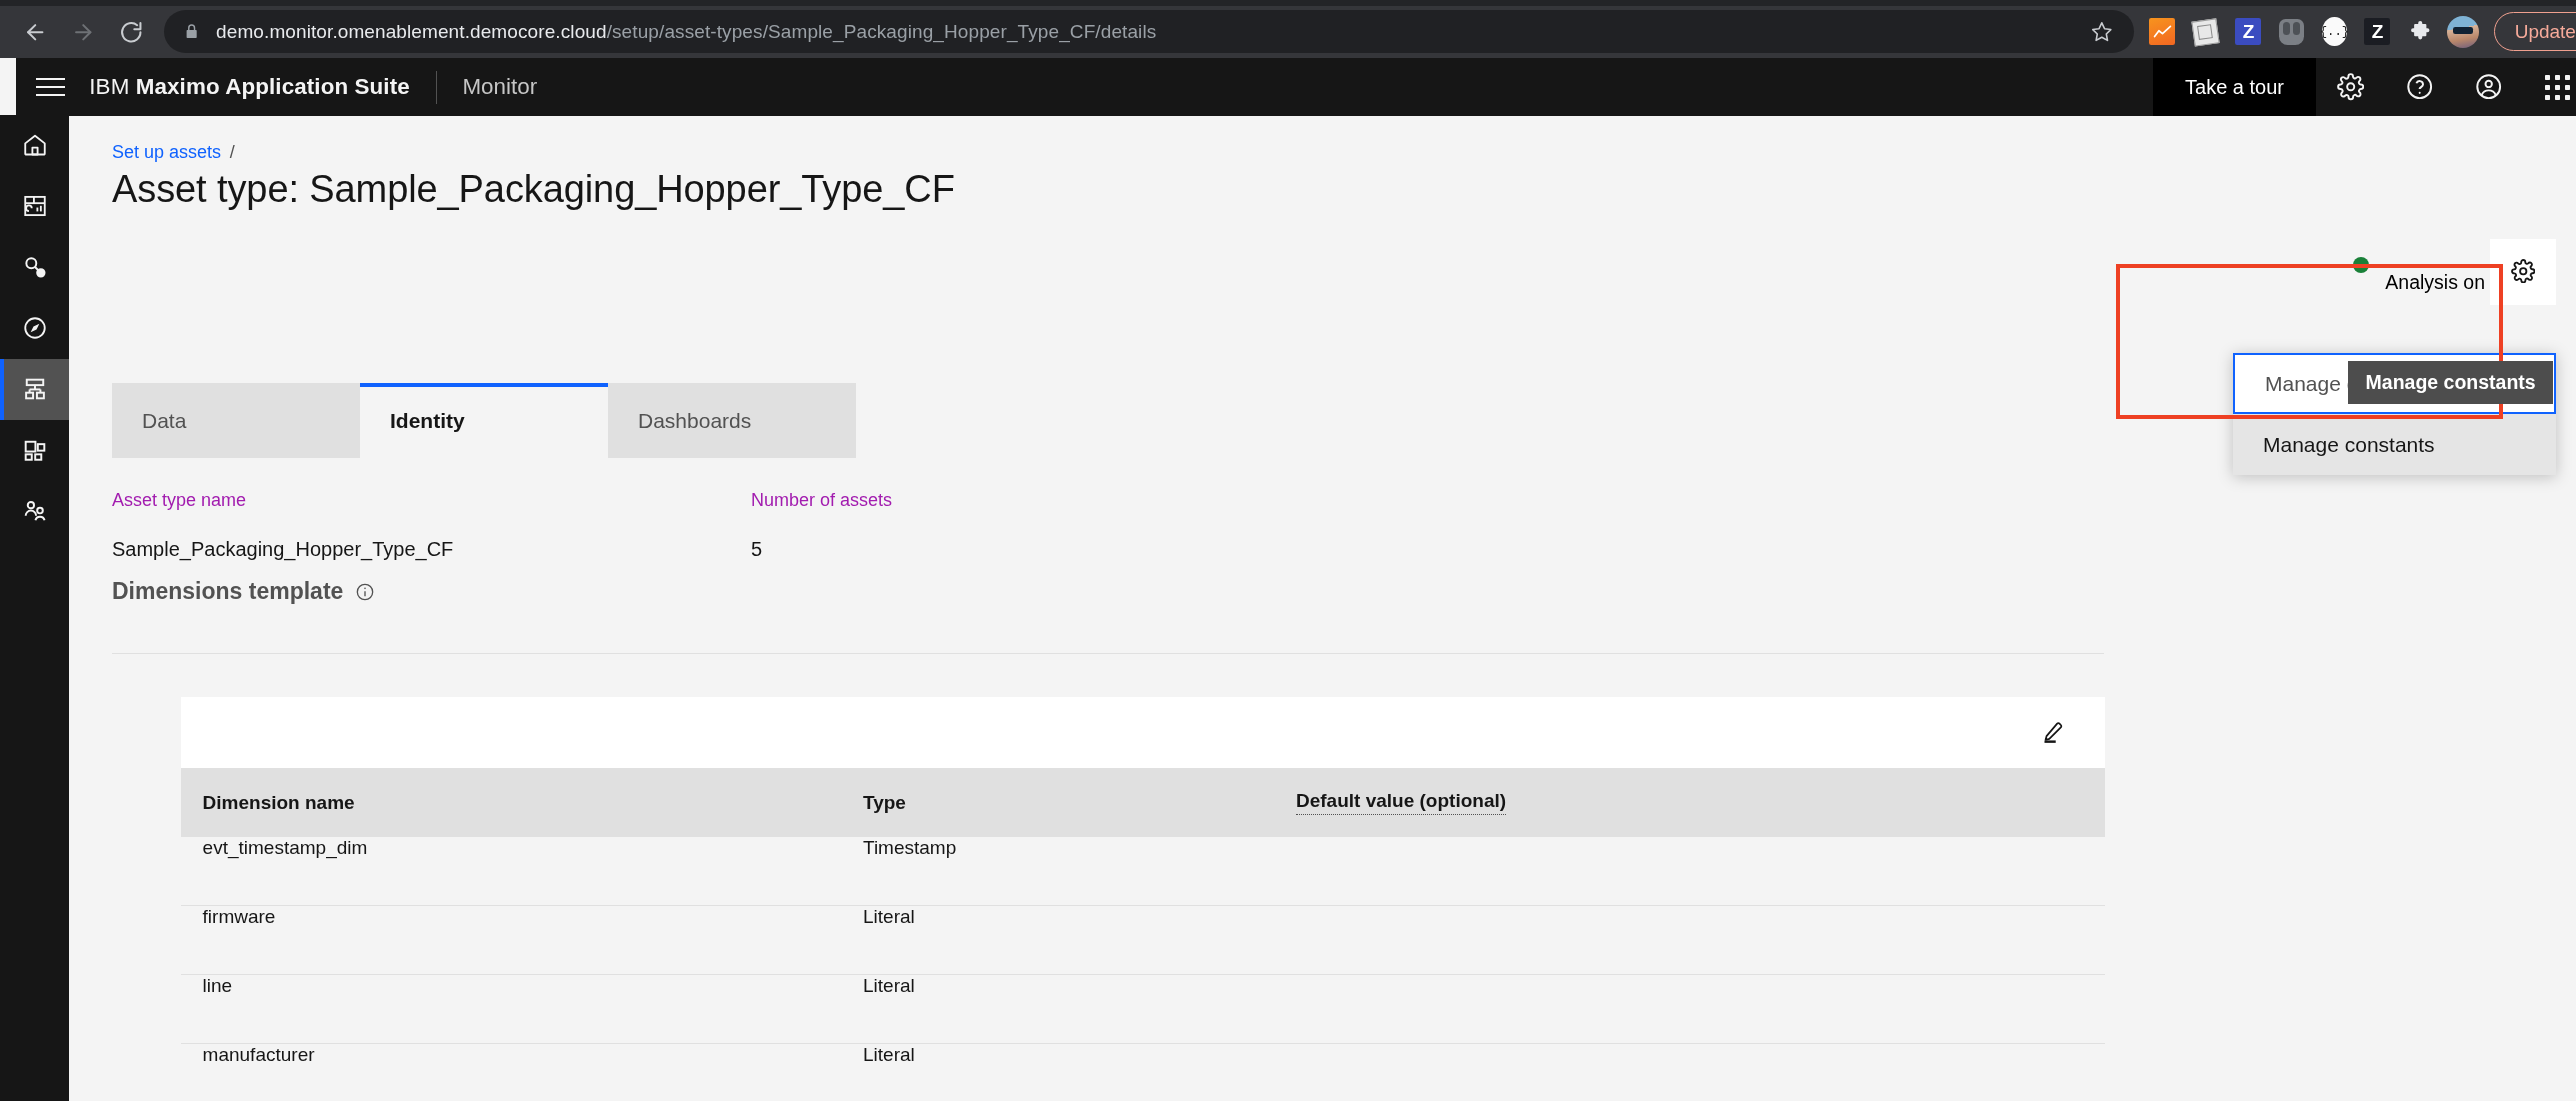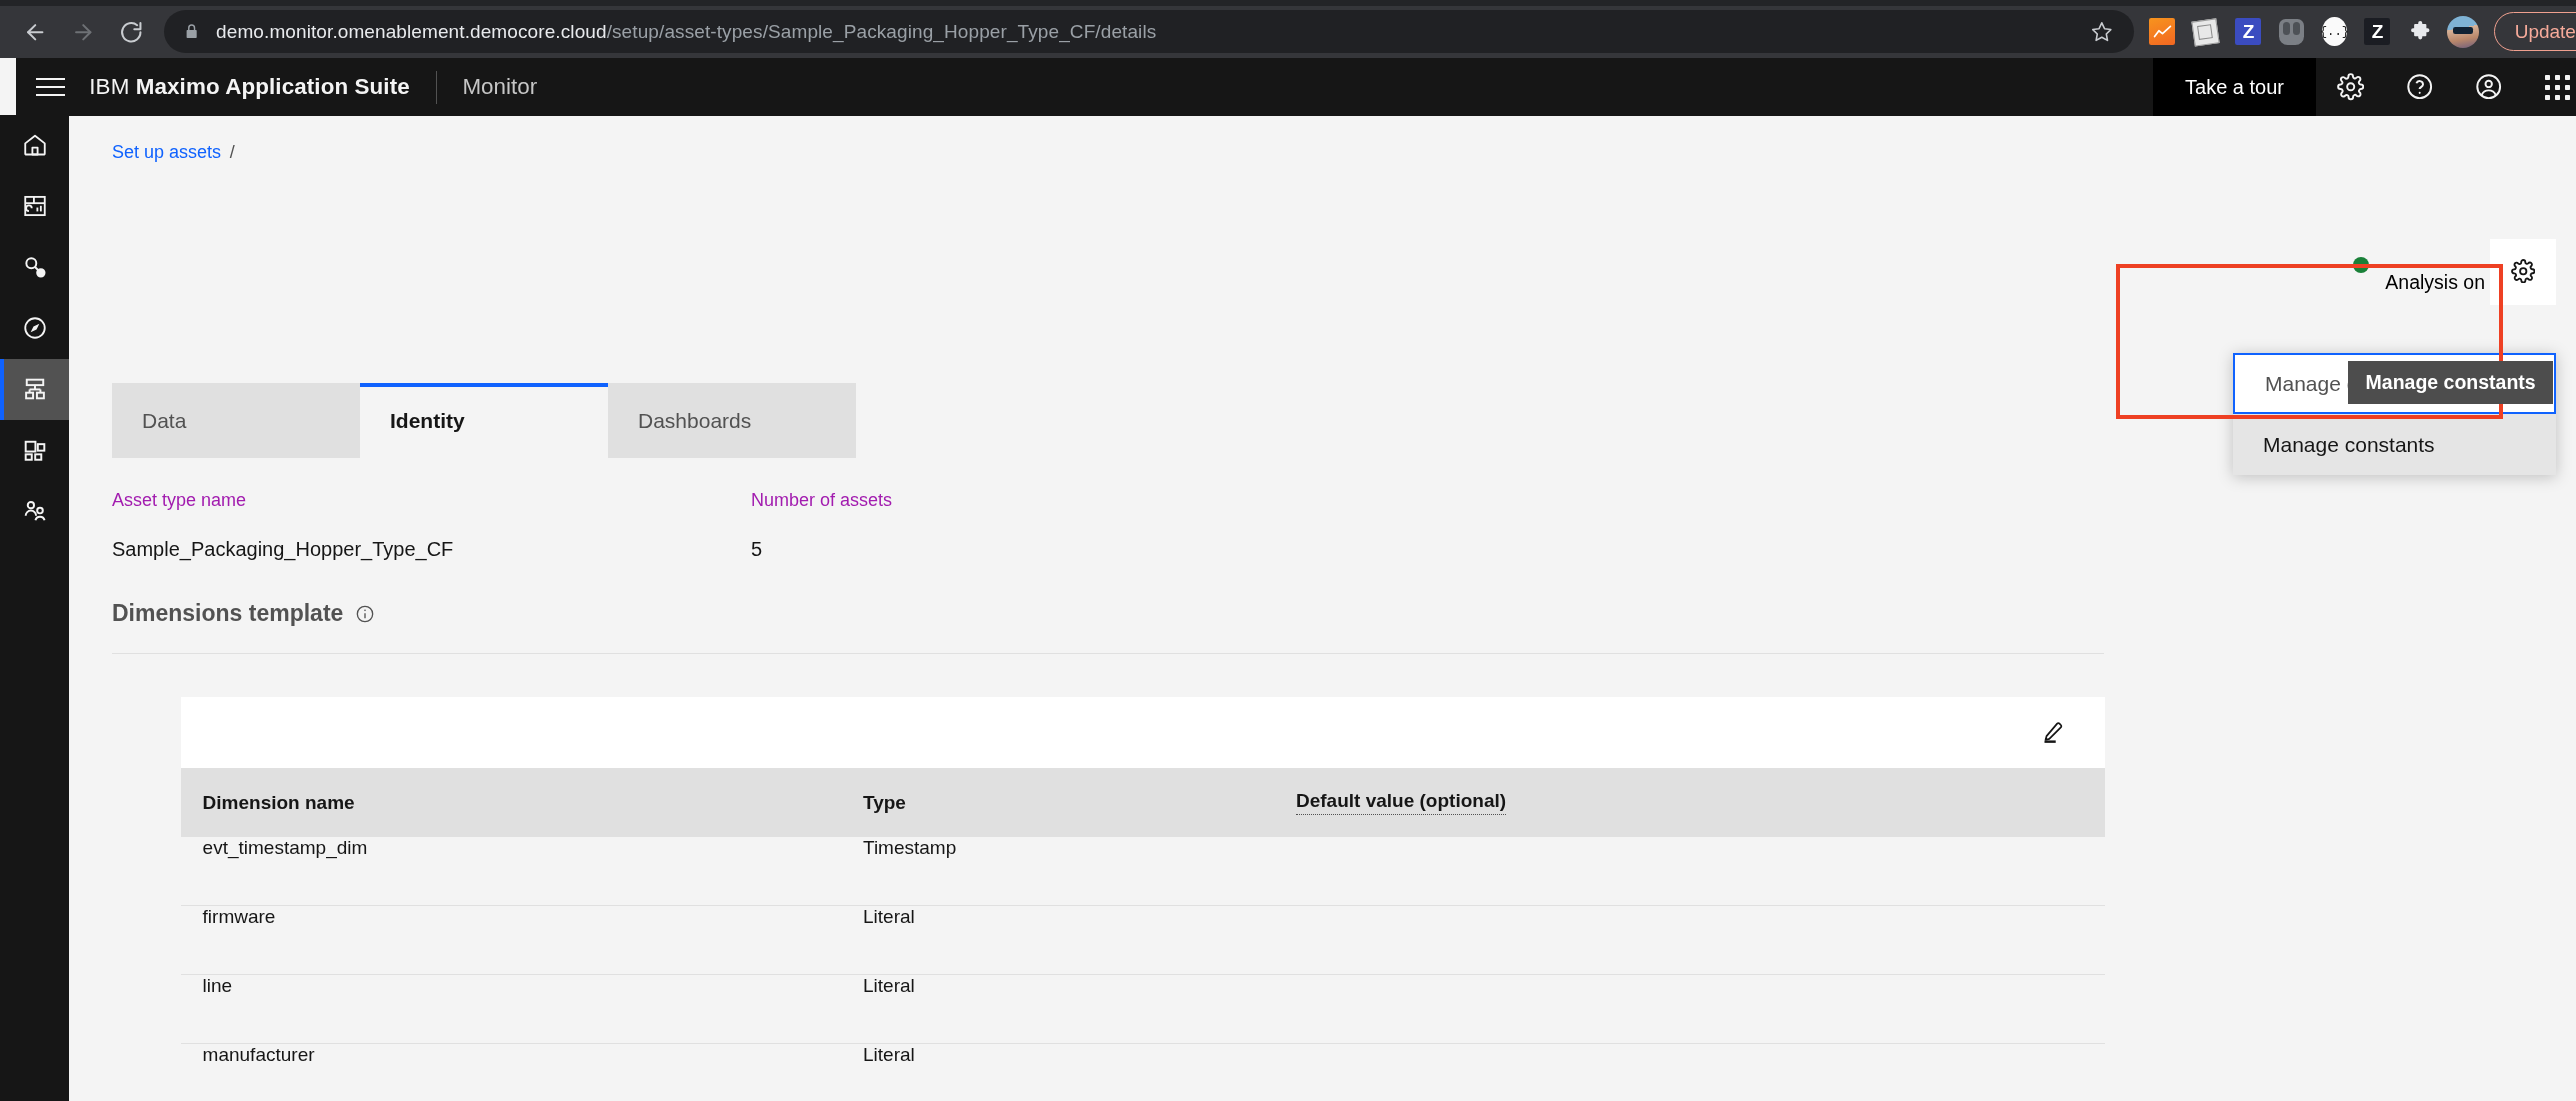--- a/index.html
+++ b/index.html
@@ -250,21 +250,21 @@
   .tab.active + .tab { border-left: none; }
 
   
   .fields { position: absolute; left: 43px; top: 375px; width: 1992px; }
   .field-row { display: flex; }
   .field { width: 639px; }
   .field-label { font-size: 18px; color: #a21caf; }
   .field-value { font-size: 20px; color: #161616; margin-top: 27.4px; }
 
   .sec-head {
-    position: absolute; left: 43px; top: 485px;
+    position: absolute; left: 43px; top: 463px;
     display: flex; align-items: center; gap: 11.5px;
   }
   .sec-title { font-size: 23px; font-weight: 600; color: #525252; }
   .info-ico { color: #525252; display:flex; }
   .sec-rule {
     position: absolute; left: 43px; top: 538px; width: 1992px; height: 1.4px; background: #e0e0e0;
   }
 
   
   .table { position: absolute; left: 112px; top: 582px; width: 1924px; }
@@ -492,20 +492,21 @@
     </span>
   </div>
 </div>
 
 <div class="page">
 
   <div class="breadcrumb">
     <span>Set up assets</span><span class="sep">/</span>
   </div>
 
+  <div class="page-title">Asset type: Sample_Packaging_Hopper_Type_CF</div>
 
   <div class="analysis-wrap">
     <span class="analysis-dot"></span>
     <span class="analysis-label">Analysis on</span>
   </div>
 
   <div class="gear-box">
     <span>
       <svg width="24.5" height="24.5" viewBox="0 0 24 24" fill="none" stroke="currentColor" stroke-width="1.8">
           <circle cx="12" cy="12" r="3.1"></circle>

